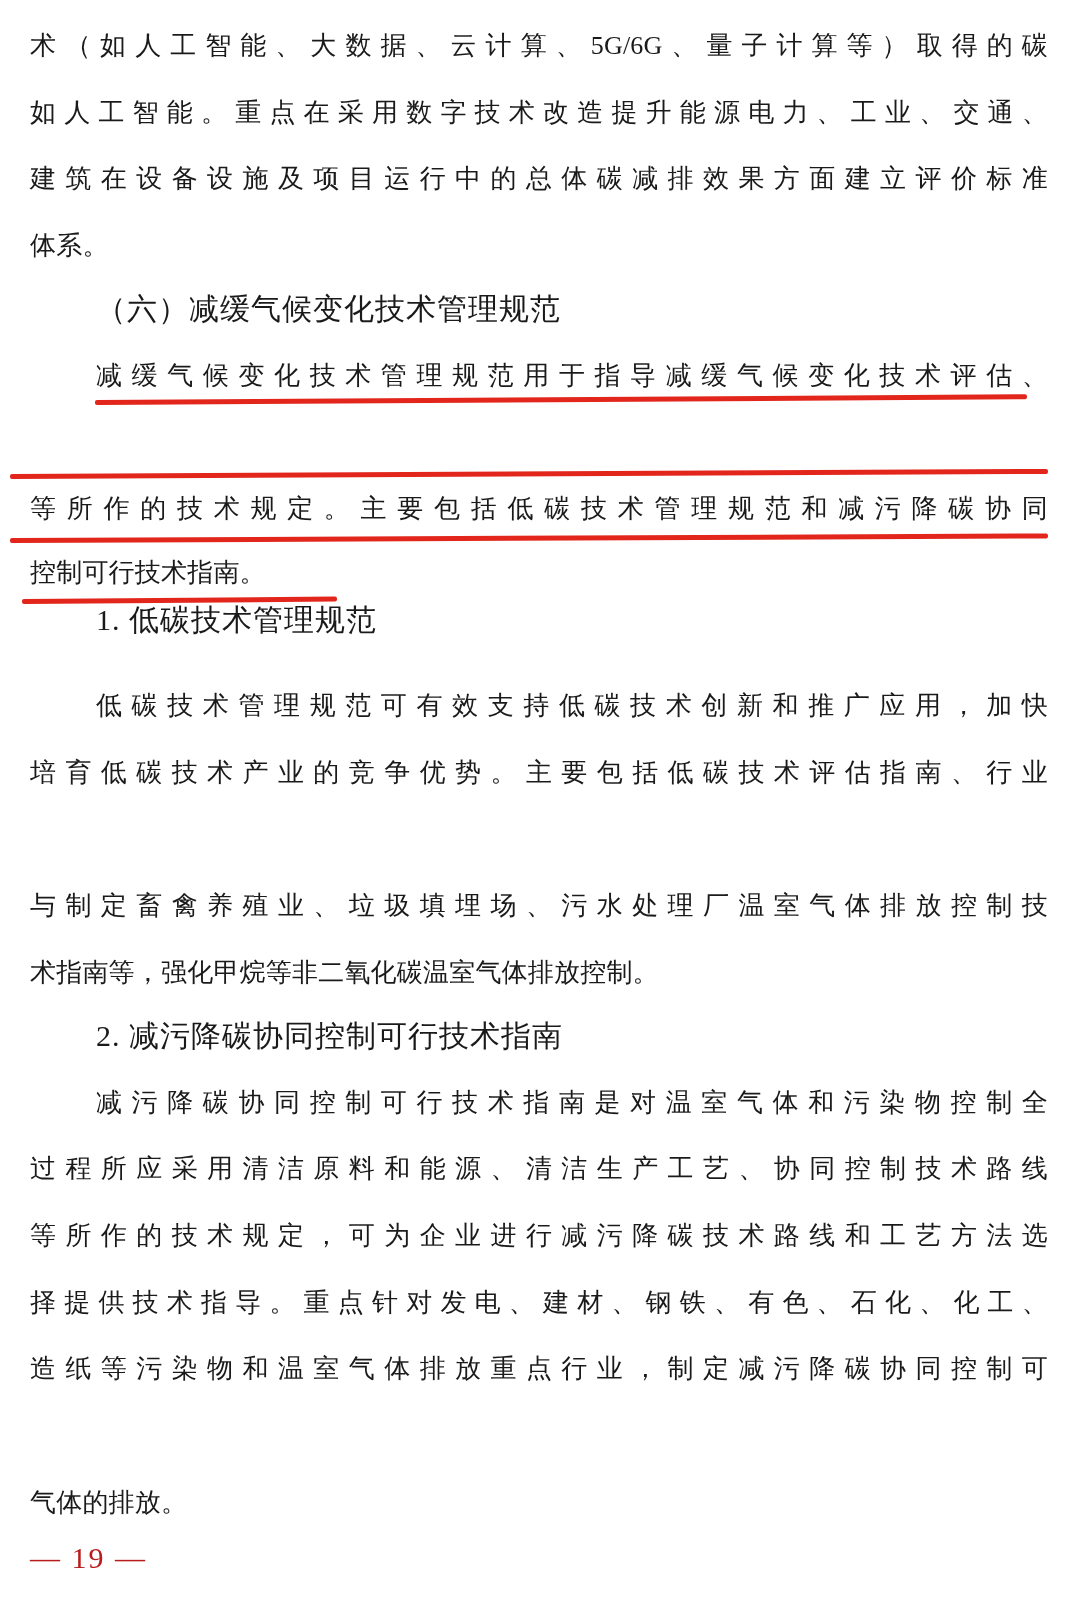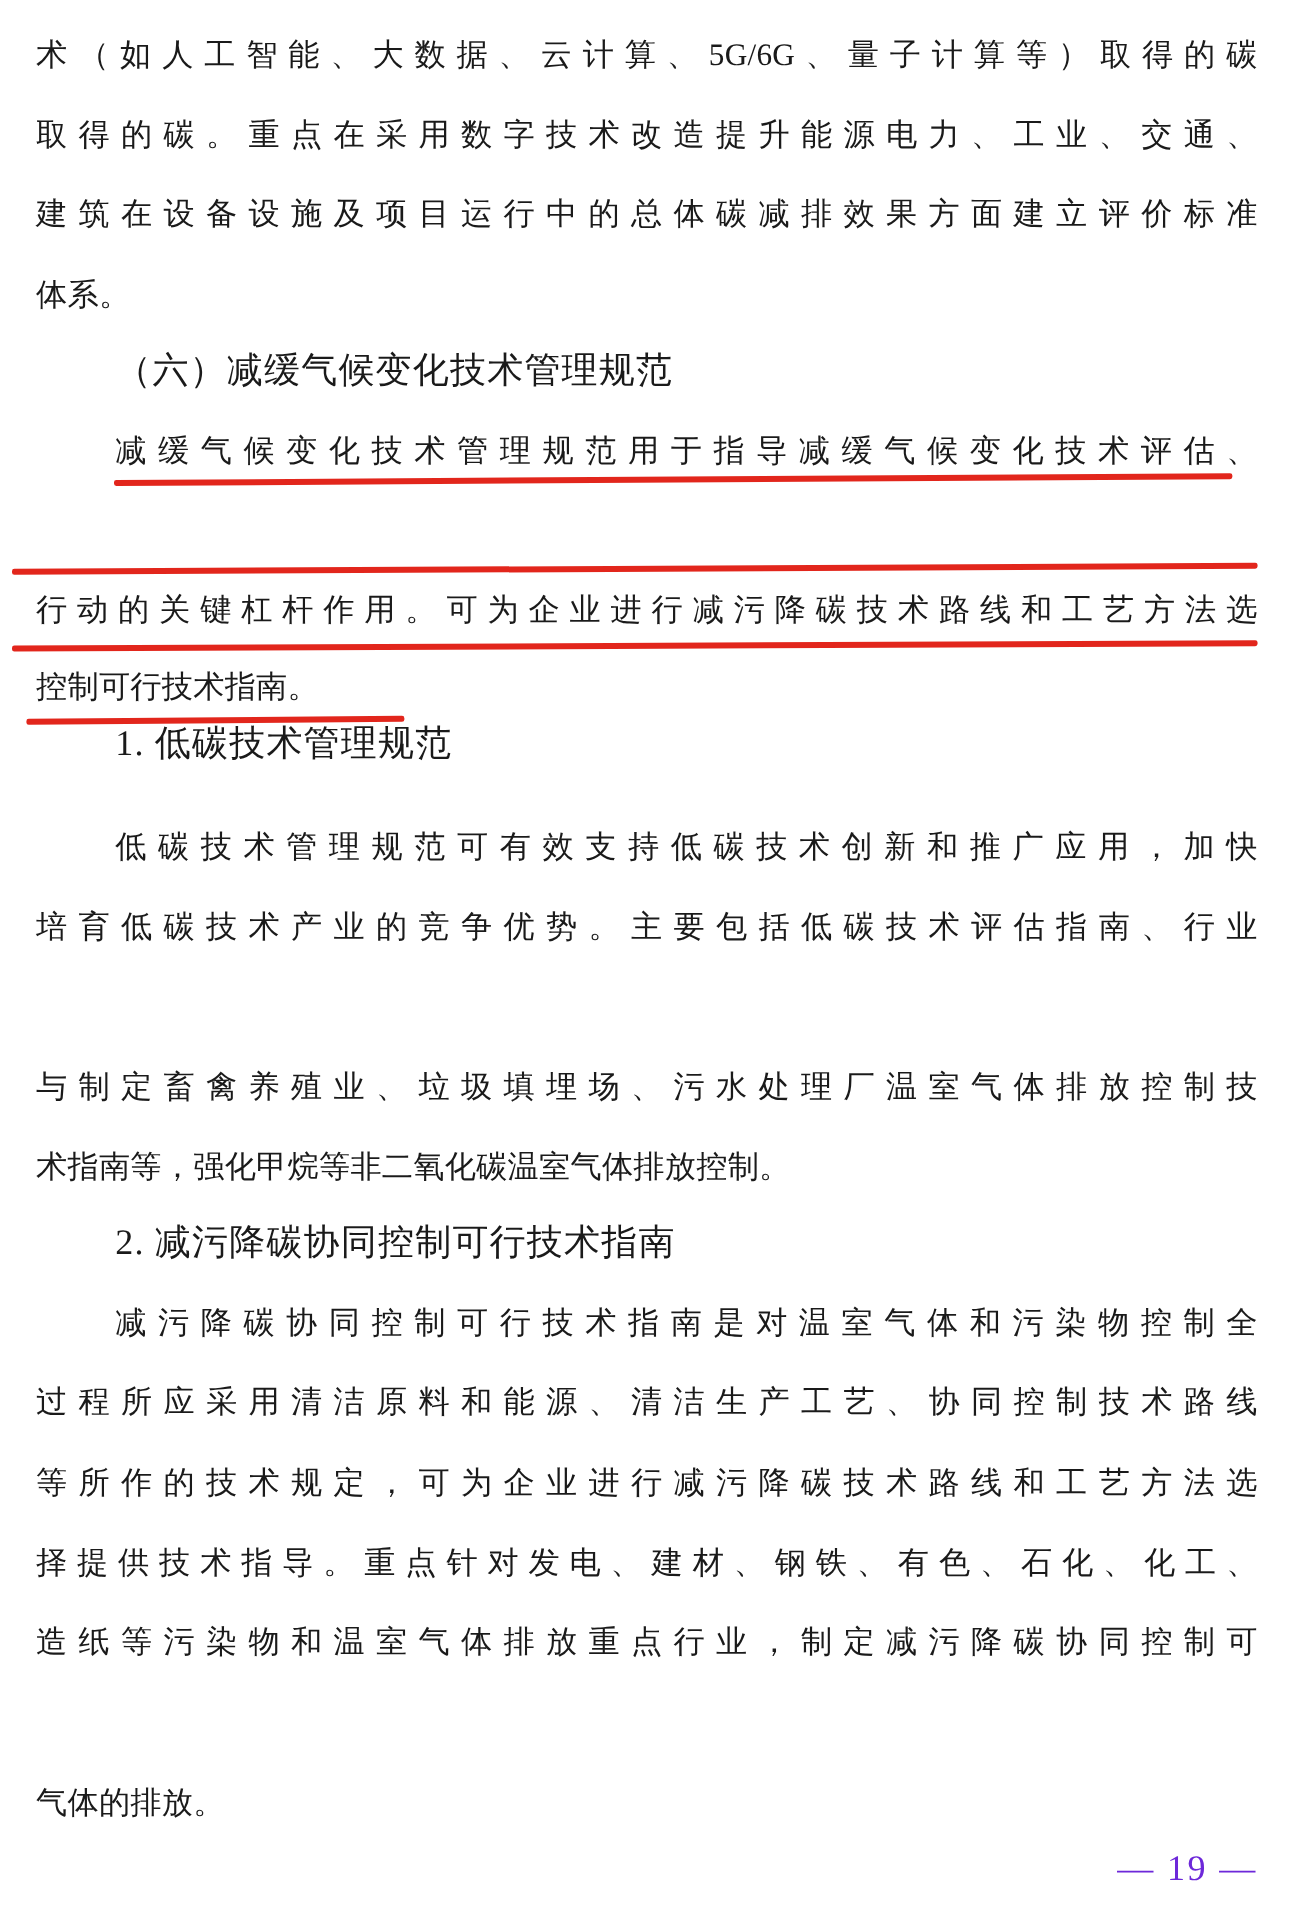--- a/index.html
+++ b/index.html
@@ -43,40 +43,40 @@
     height: 5px;
     background: #e2261c;
     transform-origin: left center;
     border-radius: 2px;
   }
   .footer {
     position: absolute;
     left: 30px;
     width: 1018px;
     top: 1541px;
-    text-align: right;
+    text-align: left;
     font-size: 30px;
     letter-spacing: 2px;
-    color: #6d28d9;
+    color: #b91c1c;
   }
 </style>
 </head>
 <body>
 
 <div class="page">
 
   <div class="line just" style="top:26px">术（如人工智能、大数据、云计算、5G/6G、量子计算等）取得的碳</div>
-  <div class="line just" style="top:93px">取得的碳。重点在采用数字技术改造提升能源电力、工业、交通、</div>
+  <div class="line just" style="top:93px">如人工智能。重点在采用数字技术改造提升能源电力、工业、交通、</div>
   <div class="line just" style="top:159px">建筑在设备设施及项目运行中的总体碳减排效果方面建立评价标准</div>
   <div class="line" style="top:226px">体系。</div>
 
   <div class="head" style="top:289px">（六）减缓气候变化技术管理规范</div>
 
   <div class="line just indent" style="top:356px">减缓气候变化技术管理规范用于指导减缓气候变化技术评估、</div>
-  <div class="line just" style="top:489px">行动的关键杠杆作用。可为企业进行减污降碳技术路线和工艺方法选</div>
+  <div class="line just" style="top:489px">等所作的技术规定。主要包括低碳技术管理规范和减污降碳协同</div>
   <div class="line" style="top:553px">控制可行技术指南。</div>
 
   <div class="uline" style="left:95px;  top:400px; width:932px;  transform:rotate(-0.35deg)"></div>
   <div class="uline" style="left:10px;  top:474px; width:1038px; transform:rotate(-0.28deg)"></div>
   <div class="uline" style="left:10px;  top:538px; width:1038px; transform:rotate(-0.25deg)"></div>
   <div class="uline" style="left:22px;  top:599px; width:315px;  transform:rotate(-0.45deg)"></div>
 
   <div class="head" style="top:600px">1. 低碳技术管理规范</div>
   <div class="line just indent" style="top:686px">低碳技术管理规范可有效支持低碳技术创新和推广应用，加快</div>
   <div class="line just" style="top:753px">培育低碳技术产业的竞争优势。主要包括低碳技术评估指南、行业</div>

